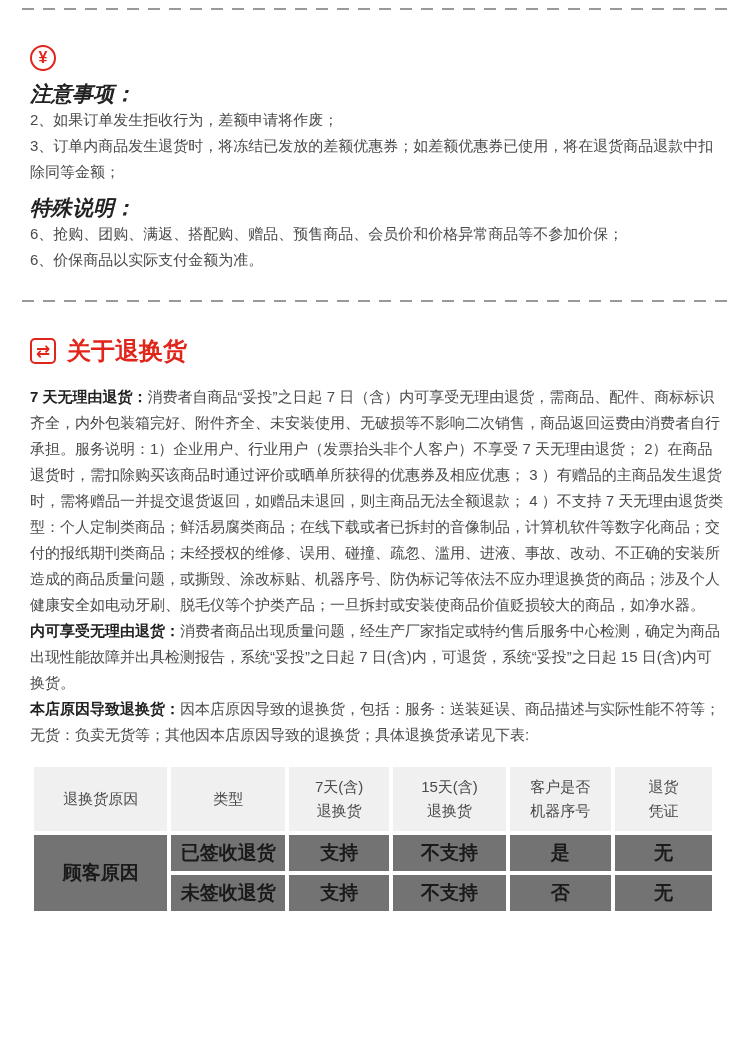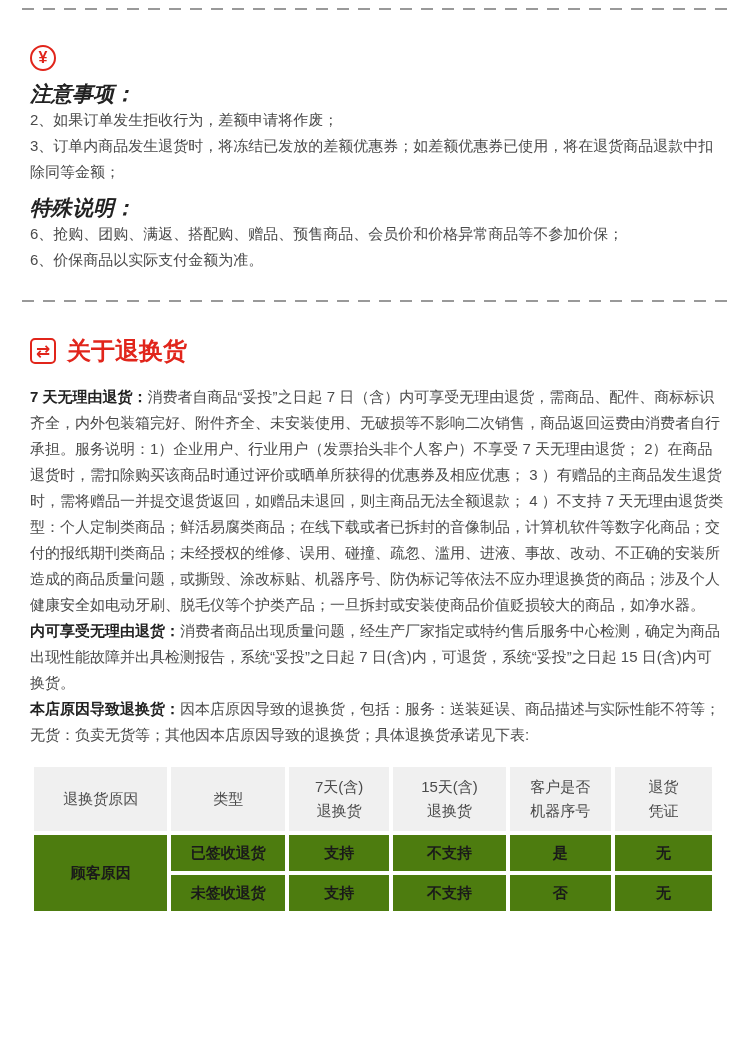--- a/index.html
+++ b/index.html
@@ -76,23 +76,23 @@
     font-size: 15px;
     font-weight: normal;
     color: #4a4a4a;
     text-align: center;
     vertical-align: middle;
     white-space: pre-line;
     line-height: 24px;
     padding: 0 2px;
   }
   .returns-table td {
-    background: #4d7c0f;
+    background: #737373;
     height: 36px;
-    font-size: 15px;
+    font-size: 19px;
     font-weight: bold;
     color: #1a1a1a;
     text-align: center;
     vertical-align: middle;
     padding: 0 2px;
   }
 </style>
 </head>
 <body>
 

